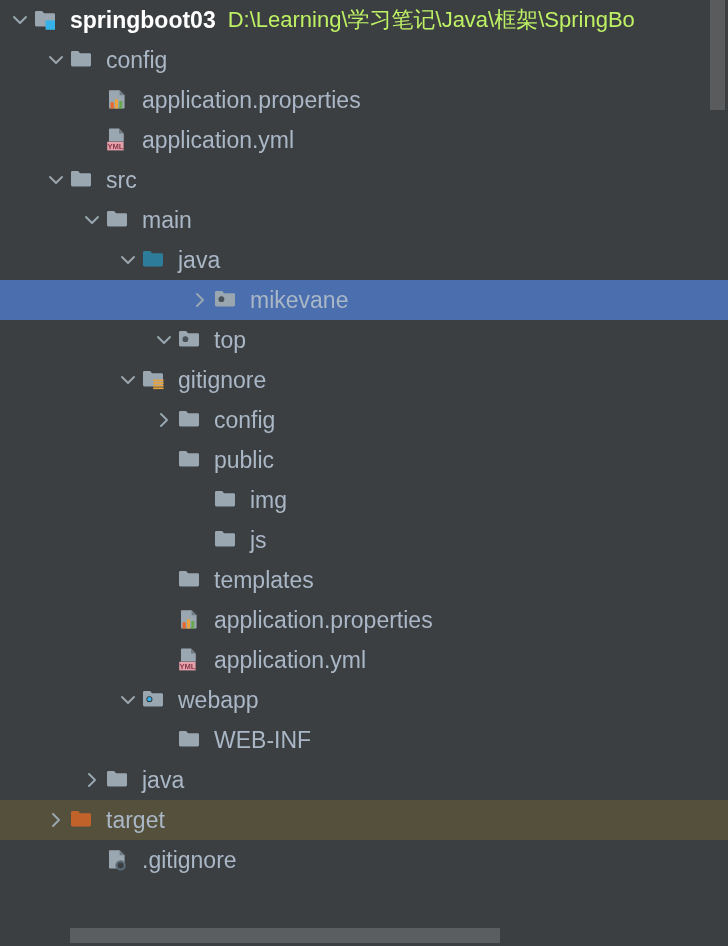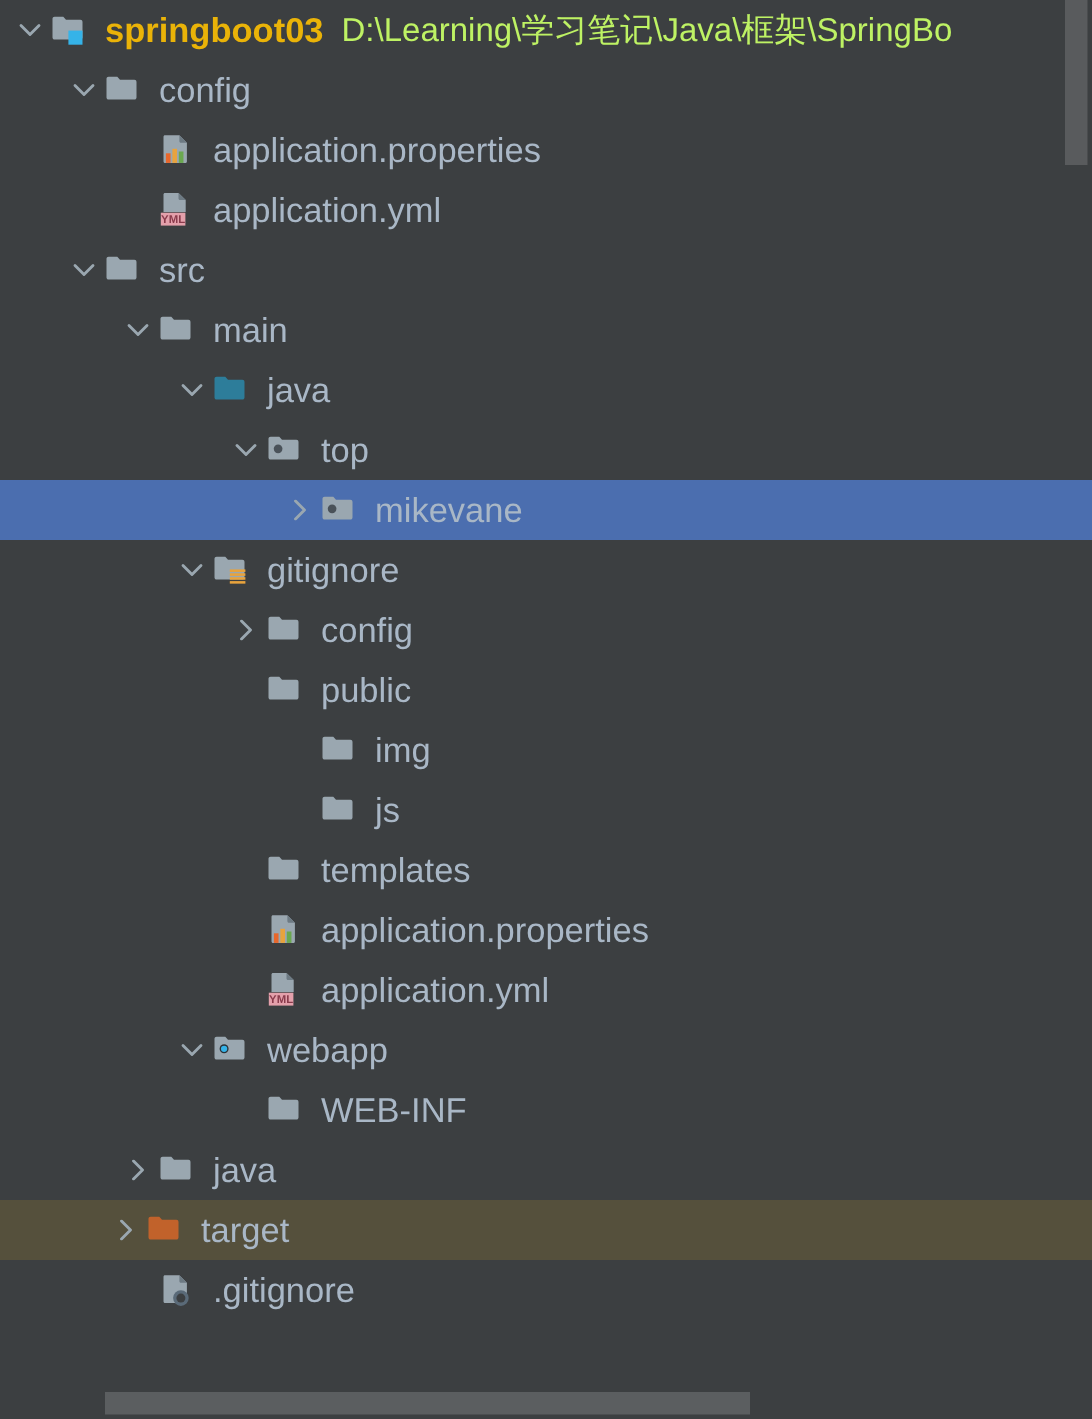--- a/index.html
+++ b/index.html
@@ -24,21 +24,21 @@
 
   .tree-row {
     position: relative;
     height: 40px;
     display: flex;
     align-items: center;
     white-space: nowrap;
     box-sizing: border-box;
   }
   .tree-row.selected { background: #4b6eaf; }
-  .tree-row.excluded { background: #55503c; padding-left: 28px; }
+  .tree-row.excluded { background: #55503c; }
 
   
   .indent { flex: 0 0 auto; height: 1px; }
 
   
   .twisty {
     flex: 0 0 auto;
     width: 30px;
     height: 40px;
     position: relative;
@@ -59,21 +59,21 @@
   .node-label {
     flex: 0 0 auto;
     font-size: 23px;
     color: #a9b7c6;
     letter-spacing: 0px;
     padding-left: 6px;
     line-height: 40px;
   }
   .node-label.root {
     font-weight: bold;
-    color: #eab308;
+    color: #ffffff;
   }
   .node-path {
     flex: 0 0 auto;
     font-size: 22px;
     color: #bef264;
     padding-left: 12px;
     line-height: 40px;
   }
 
   
@@ -192,49 +192,49 @@
             <path d="M2 4 L8 10 L14 4" fill="none" stroke="#9aa7b0" stroke-width="1.9" stroke-linecap="round" stroke-linejoin="round"></path>
           </svg>
         </div>
         <div class="icon-wrap">
           <svg width="24" height="24" viewBox="0 0 24 24">
             <path d="M1 4.5 C1 3.7 1.6 3.1 2.4 3.1 L8.2 3.1 L10 5.2 L19.6 5.2 C20.4 5.2 21 5.8 21 6.6 L21 17 C21 17.8 20.4 18.4 19.6 18.4 L2.4 18.4 C1.6 18.4 1 17.8 1 17 Z" fill="#2d7d9a"></path>
           </svg>
         </div>
         <div class="node-label">java</div>
       </div>
-      <div class="tree-row">
-        <div class="indent" style="width: 148px;"></div>
-        <div class="twisty">
-          <svg width="16" height="14" viewBox="0 0 16 14">
-            <path d="M2 4 L8 10 L14 4" fill="none" stroke="#9aa7b0" stroke-width="1.9" stroke-linecap="round" stroke-linejoin="round"></path>
-          </svg>
-        </div>
-        <div class="icon-wrap">
-          <svg width="24" height="24" viewBox="0 0 24 24">
-            <path d="M1 4.5 C1 3.7 1.6 3.1 2.4 3.1 L8.2 3.1 L10 5.2 L19.6 5.2 C20.4 5.2 21 5.8 21 6.6 L21 17 C21 17.8 20.4 18.4 19.6 18.4 L2.4 18.4 C1.6 18.4 1 17.8 1 17 Z" fill="#9aa7b0"></path>
-            <circle cx="7.4" cy="11.2" r="2.9" fill="#4a5259"></circle>
-          </svg>
-        </div>
-        <div class="node-label">top</div>
-      </div>
       <div class="tree-row selected">
         <div class="indent" style="width: 184px;"></div>
         <div class="twisty">
           <svg width="16" height="14" viewBox="0 0 16 14">
             <path d="M5 1 L11 7 L5 13" fill="none" stroke="#9aa7b0" stroke-width="1.9" stroke-linecap="round" stroke-linejoin="round"></path>
           </svg>
         </div>
         <div class="icon-wrap">
           <svg width="24" height="24" viewBox="0 0 24 24">
             <path d="M1 4.5 C1 3.7 1.6 3.1 2.4 3.1 L8.2 3.1 L10 5.2 L19.6 5.2 C20.4 5.2 21 5.8 21 6.6 L21 17 C21 17.8 20.4 18.4 19.6 18.4 L2.4 18.4 C1.6 18.4 1 17.8 1 17 Z" fill="#9aa7b0"></path>
             <circle cx="7.4" cy="11.2" r="2.9" fill="#4a5259"></circle>
           </svg>
         </div>
         <div class="node-label">mikevane</div>
+      </div>
+      <div class="tree-row">
+        <div class="indent" style="width: 148px;"></div>
+        <div class="twisty">
+          <svg width="16" height="14" viewBox="0 0 16 14">
+            <path d="M2 4 L8 10 L14 4" fill="none" stroke="#9aa7b0" stroke-width="1.9" stroke-linecap="round" stroke-linejoin="round"></path>
+          </svg>
+        </div>
+        <div class="icon-wrap">
+          <svg width="24" height="24" viewBox="0 0 24 24">
+            <path d="M1 4.5 C1 3.7 1.6 3.1 2.4 3.1 L8.2 3.1 L10 5.2 L19.6 5.2 C20.4 5.2 21 5.8 21 6.6 L21 17 C21 17.8 20.4 18.4 19.6 18.4 L2.4 18.4 C1.6 18.4 1 17.8 1 17 Z" fill="#9aa7b0"></path>
+            <circle cx="7.4" cy="11.2" r="2.9" fill="#4a5259"></circle>
+          </svg>
+        </div>
+        <div class="node-label">top</div>
       </div>
       <div class="tree-row">
         <div class="indent" style="width: 112px;"></div>
         <div class="twisty">
           <svg width="16" height="14" viewBox="0 0 16 14">
             <path d="M2 4 L8 10 L14 4" fill="none" stroke="#9aa7b0" stroke-width="1.9" stroke-linecap="round" stroke-linejoin="round"></path>
           </svg>
         </div>
         <div class="icon-wrap">
           <svg width="24" height="24" viewBox="0 0 24 24">

